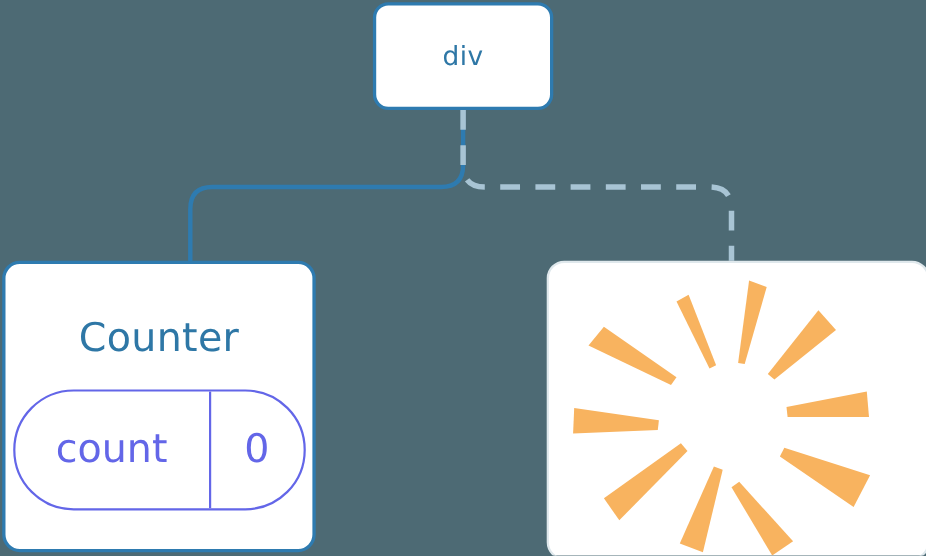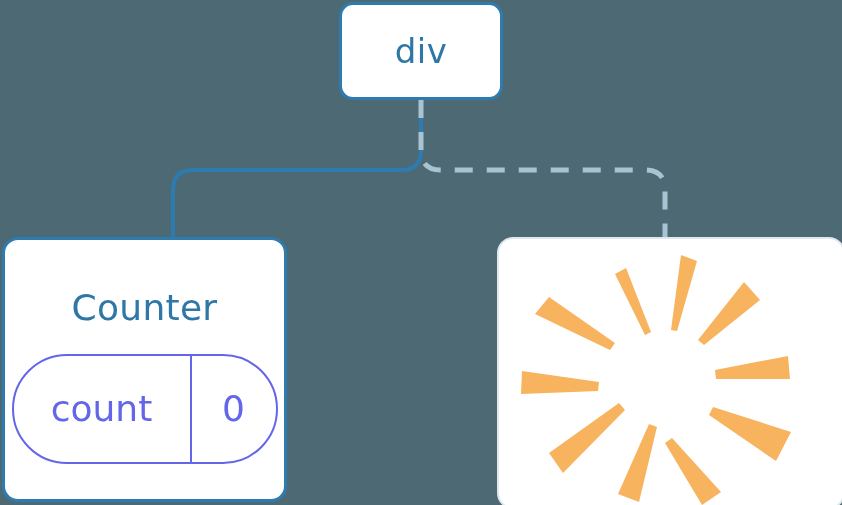--- a/index.html
+++ b/index.html
@@ -38,21 +38,21 @@
     top: 2px;
     width: 164px;
     height: 98px;
     border: 3px solid #2e7bb0;
     display: flex;
     align-items: center;
     justify-content: center;
   }
   .node-div-label {
     color: #2e77a6;
-    font-size: 34px;
+    font-size: 24px;
     line-height: 1;
     letter-spacing: 0.5px;
   }
   .node-counter {
     left: 2px;
     top: 237px;
     width: 285px;
     height: 265px;
     border: 3px solid #2e7bb0;
     border-radius: 16px;

